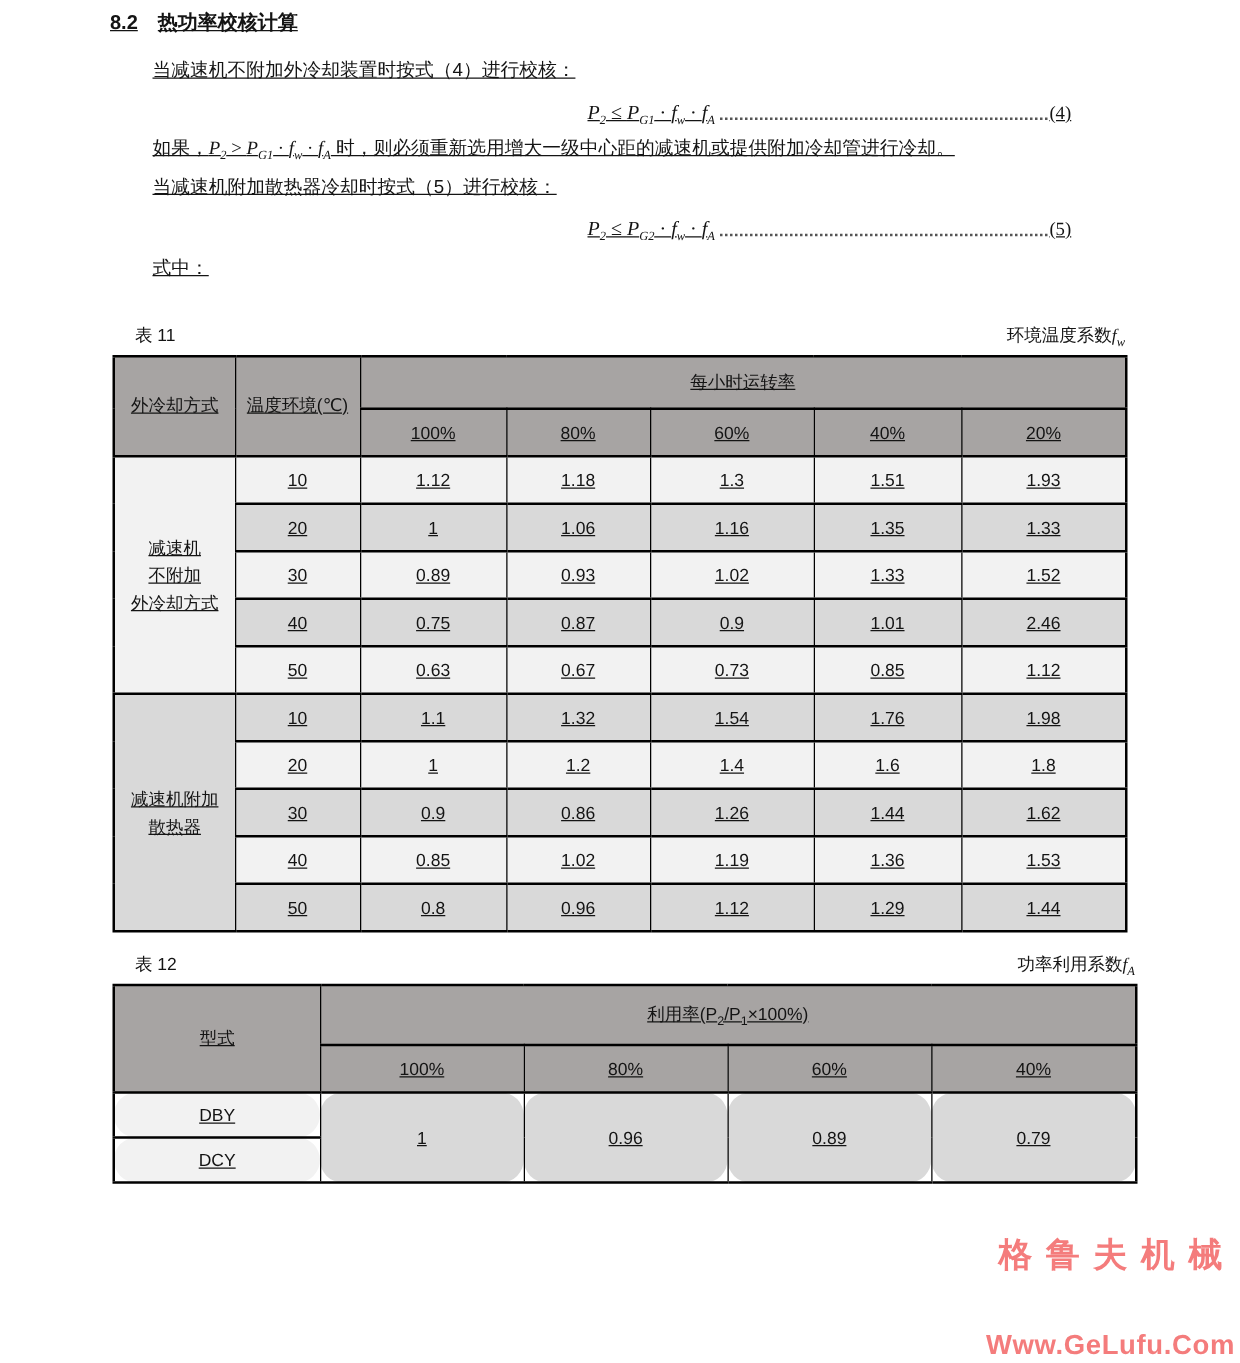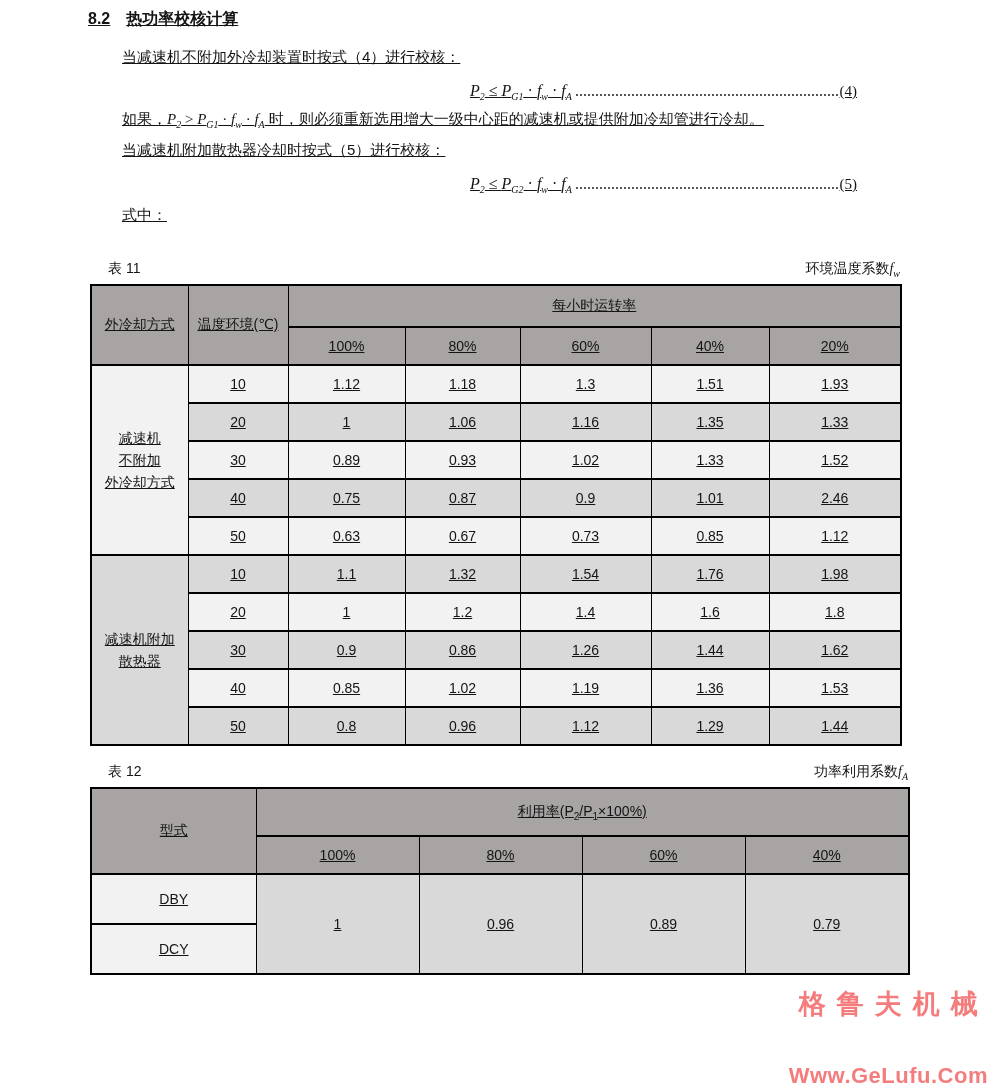--- a/index.html
+++ b/index.html
@@ -51,21 +51,21 @@
   .hdr { background:var(--header-bg,#a7a4a3); }
   .row-light { background:var(--row-light,#f2f2f2); }
   .row-gray  { background:var(--row-gray,#d9d9d9); }
   #table11 { width:810px; }
   #table12 { width:818px; }
   #table11 thead tr:first-child th { height:42px; }
   #table11 thead tr:last-child  th { height:38px; }
   #table11 tbody td { height:38px; }
   #table12 thead tr:first-child th { height:48px; }
   #table12 thead tr:last-child  th { height:38px; }
-  #table12 tbody td { height:50px; }
+  #table12 tbody td { height:36px;border-radius:18px; }
   .sec-label { line-height:22px; }
   
   .watermark { position:absolute; right:4px; bottom:2px; text-align:center;
                color:var(--wm-color,#f47c7c); }
   .wm-1 { font-family:"Liberation Serif","DejaVu Serif",serif; font-weight:bold;
           font-size:27px; letter-spacing:11px; line-height:30px; margin-right:-11px; }
   .wm-2 { font-weight:bold; font-size:22px; line-height:24px; letter-spacing:0.5px;margin-top:45px; }
 </style>
 </head>
 <body>

